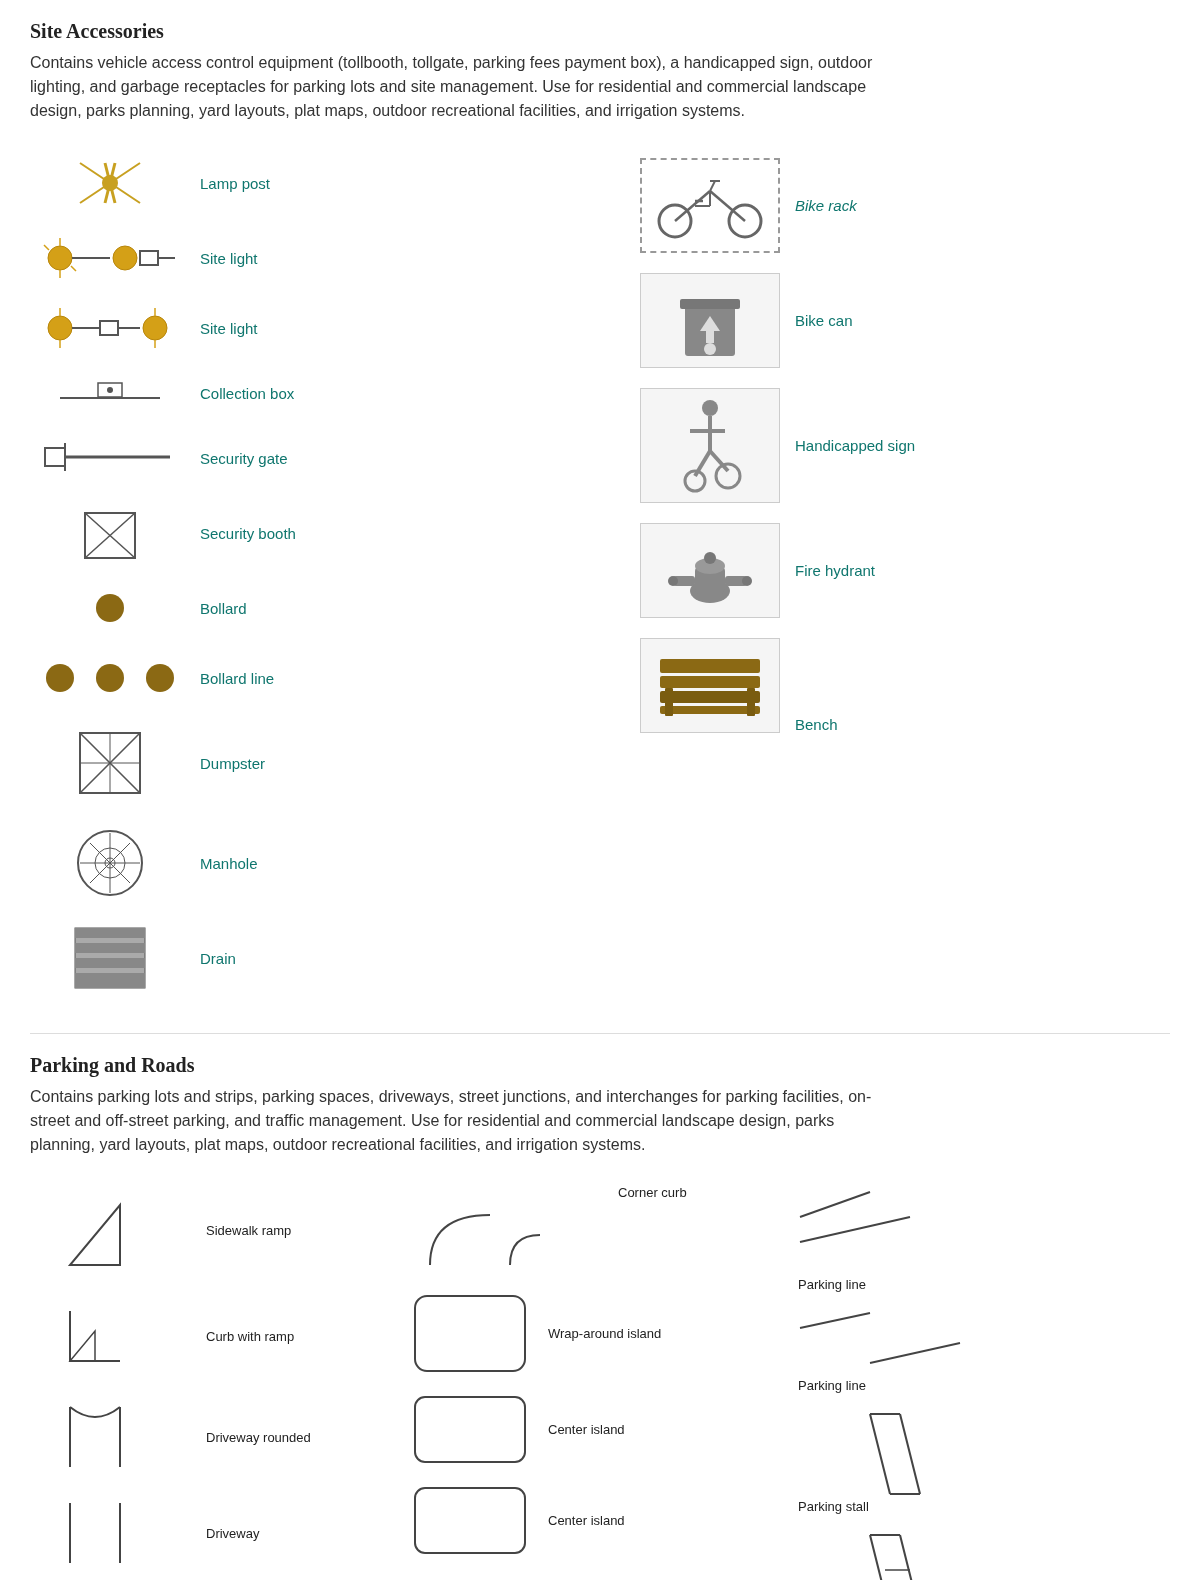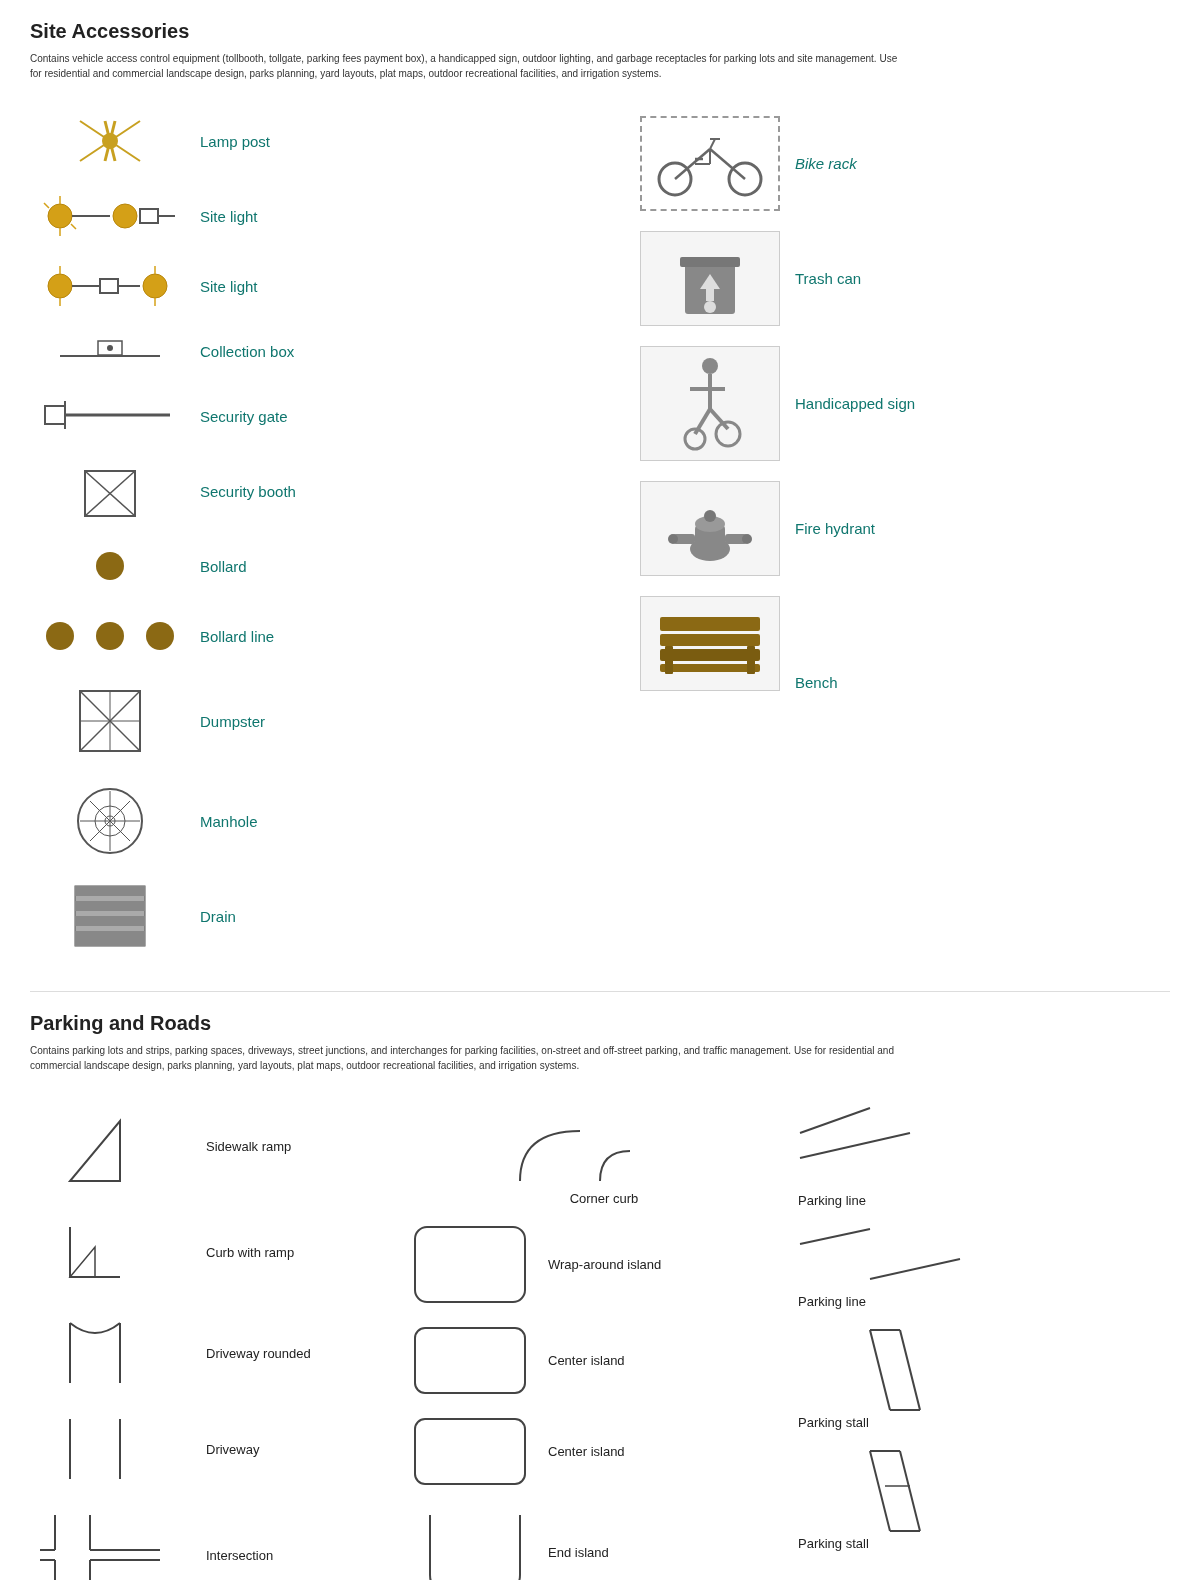--- a/index.html
+++ b/index.html
@@ -8,23 +8,24 @@
       background: #fff;
       color: #222;
       width: 1200px;
       min-height: 1580px;
       padding: 20px 30px;
     }
     h1 {
       font-size: 20px;
       font-weight: bold;
       margin-bottom: 8px;
+      font-family: Liberation Serif, serif;
     }
     .description {
-      font-size: 10px;
+      font-size: 16px;
       color: #333;
       line-height: 1.5;
       margin-bottom: 20px;
       max-width: 870px;
     }
     .section {
       margin-bottom: 30px;
     }
     .grid {
       display: grid;
@@ -279,21 +280,21 @@
               <rect x="15" y="25" width="50" height="50" rx="3" fill="#888"></rect>
               <rect x="10" y="18" width="60" height="10" rx="2" fill="#777"></rect>
 
               <polygon points="40,35 30,50 50,50" fill="#ddd"></polygon>
               <rect x="36" y="50" width="8" height="12" fill="#ddd"></rect>
 
               <circle cx="40" cy="68" r="6" fill="#ddd"></circle>
             </svg>
           </div>
         </div>
-        <span class="item-label" style="margin-left:15px;">Trash can</span>
+        <span class="item-label" style="margin-left:15px;">Bike can</span>
       </div>
 
       <div class="item" style="min-height:120px;">
         <div>
           <div style="border:1px solid #ccc; width:140px; height:115px; display:flex; align-items:center; justify-content:center; background:#f5f5f5;">
             <svg width="80" height="100" viewBox="0 0 80 100">
 
               <circle cx="40" cy="12" r="8" fill="#888"></circle>
               <line x1="40" y1="20" x2="40" y2="55" stroke="#888" stroke-width="4"></line>
               <line x1="20" y1="35" x2="55" y2="35" stroke="#888" stroke-width="4"></line>
@@ -423,21 +424,21 @@
           </svg>
         </div>
         <span class="parking-label">Intersection</span>
       </div>
 
     </div>
 
     <div>
 
       <div class="parking-item" style="min-height:100px; flex-direction:column; align-items:flex-start;">
-        <div style="width:100%; display:flex; align-items:center;flex-direction:column;">
+        <div style="width:100%; display:flex; align-items:flex-start;">
           <svg width="200" height="90" viewBox="0 0 200 90">
 
             <path d="M20,80 Q20,30 80,30" fill="none" stroke="#444" stroke-width="2"></path>
             <path d="M100,80 Q100,50 130,50" fill="none" stroke="#444" stroke-width="2"></path>
           </svg>
           <span class="parking-label">Corner curb</span>
         </div>
       </div>
 
       <div class="parking-item" style="min-height:100px;">

